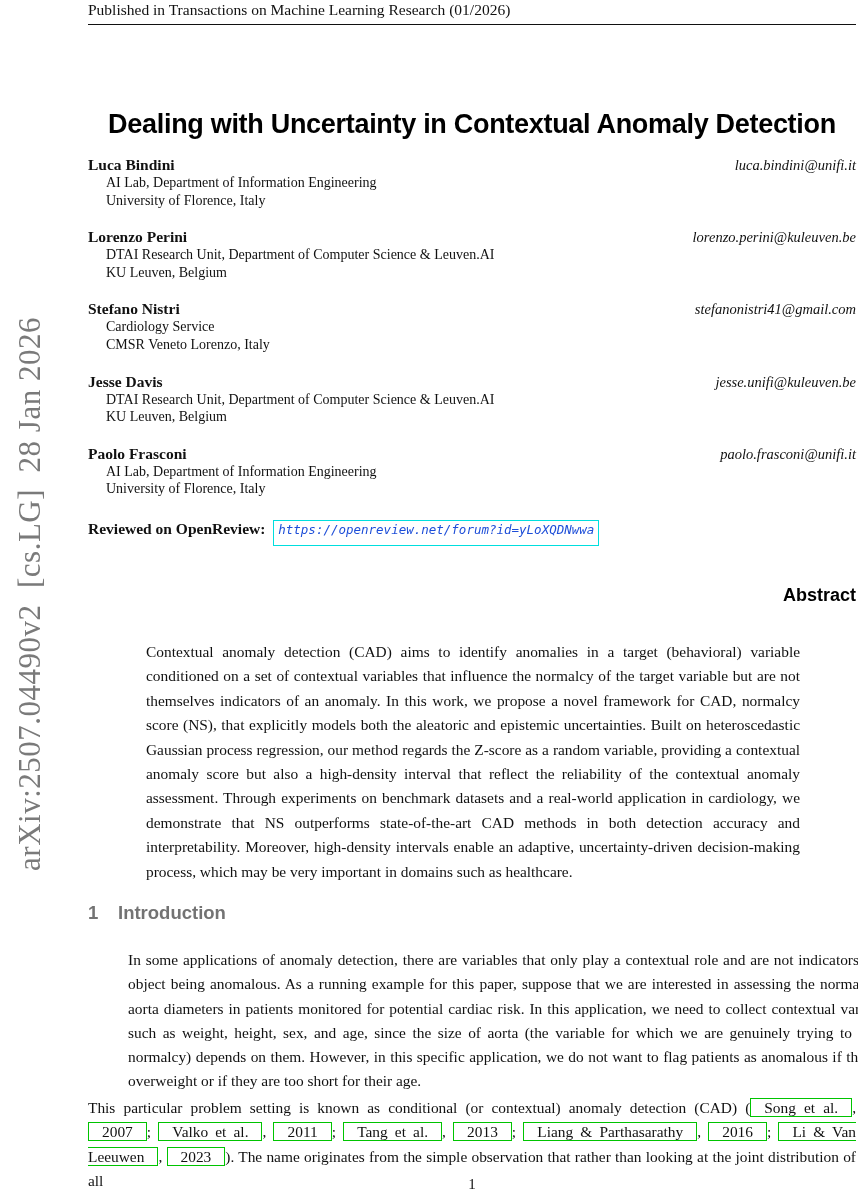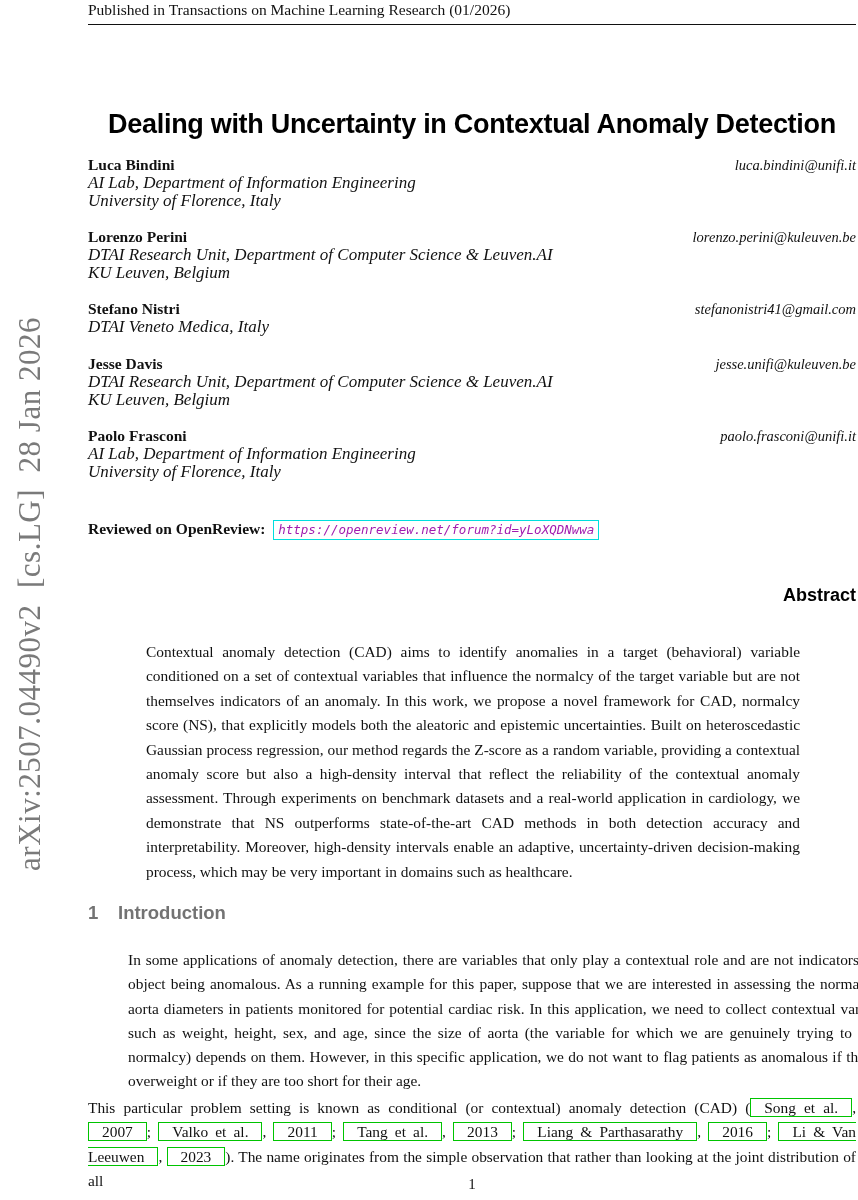--- a/index.html
+++ b/index.html
@@ -40,35 +40,35 @@
     text-align: center;
     color: #000;
     margin-top: 27px;
   }
 
   .authors { position: absolute; left: 88px; top: 156px; width: 768px; }
   .author-block { margin-bottom: 19px; }
   .author-row { display: flex; justify-content: space-between; align-items: baseline; gap: 26px; }
   .author-name { font-weight: 700; font-size: 15.5px; line-height: 18px; }
   .author-email { font-style: italic; font-size: 14.5px; line-height: 18px; }
-  .author-aff { font-style: italic; font-size: 17px; line-height: 17.6px; }
+  .author-aff { font-size: 14px; line-height: 17.6px; margin-left: 18px; }
 
   .review-line {
     position: absolute; left: 88px; top: 520px; width: 768px;
     font-size: 15.5px;
   }
   .review-label { font-weight: 700; }
   .openreview-link {
     font-family: "DejaVu Sans Mono", monospace;
     font-style: italic;
     font-size: 12.5px;
-    color: #a21caf;
+    color: #1d4ed8;
     text-decoration: none;
     border: 1.5px solid #00dede;
-    padding: 1px 4px 2px 4px;
+    padding: 1px 4px 8px 4px;
     margin-left: 4px;
     white-space: nowrap;
   }
 
   .abstract-heading {
     position: absolute; left: 88px; top: 585px; width: 768px;
     font-family: "Liberation Sans", sans-serif;
     font-weight: 700;
     font-size: 18px;
     text-align: right;
@@ -131,21 +131,22 @@
       <span class="author-email">lorenzo.perini@kuleuven.be</span>
     </div>
     <div class="author-aff">DTAI Research Unit, Department of Computer Science &amp; Leuven.AI</div>
     <div class="author-aff">KU Leuven, Belgium</div>
   </div>
   <div class="author-block">
     <div class="author-row">
       <span class="author-name">Stefano Nistri</span>
       <span class="author-email">stefanonistri41@gmail.com</span>
     </div>
-    <div class="author-aff">DTAI Veneto Medica, Italy</div>
+    <div class="author-aff">Cardiology Service</div>
+    <div class="author-aff">CMSR Veneto Lorenzo, Italy</div>
   </div>
   <div class="author-block">
     <div class="author-row">
       <span class="author-name">Jesse Davis</span>
       <span class="author-email">jesse.unifi@kuleuven.be</span>
     </div>
     <div class="author-aff">DTAI Research Unit, Department of Computer Science &amp; Leuven.AI</div>
     <div class="author-aff">KU Leuven, Belgium</div>
   </div>
   <div class="author-block">

